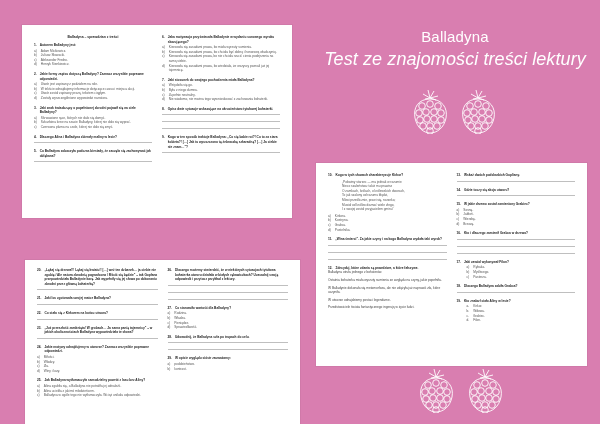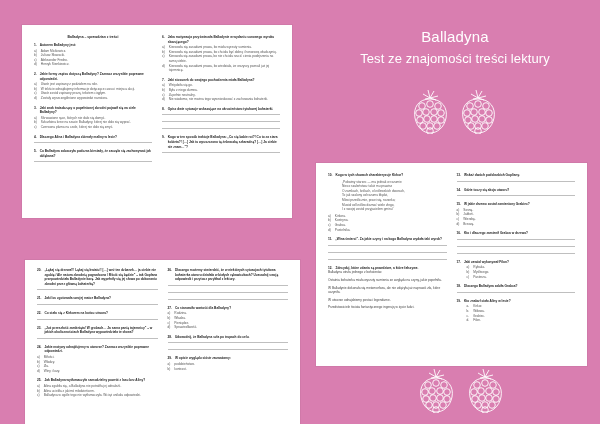--- a/index.html
+++ b/index.html
@@ -29,21 +29,21 @@
 
   #p1 { left:22px; top:25px; width:270px; height:193px; padding:10px 12px; box-sizing:border-box; }
   #p2 { left:316px; top:163px; width:271px; height:203px; padding:10px 12px; box-sizing:border-box; }
   #p3 { left:25px; top:260px; width:275px; height:207px; padding:8px 12px; box-sizing:border-box; }
 
   .hero {
     position:absolute; left:320px; top:27px; width:270px;
     text-align:center; color:#ffffff; font-weight:normal;
   }
   .hero .t1 { font-size:15px; line-height:20px; letter-spacing:0.2px; }
-  .hero .t2 { font-size:13px; line-height:24px; letter-spacing:0.1px; }
+  .hero .t2 { font-size:18px; line-height:24px; letter-spacing:0.1px;font-style:italic; }
   .rasp { position:absolute; }
   .rasp svg { display:block; }
 </style>
 </head>
 <body>
 
 <div class="hero">
   <div class="t1">Balladyna</div>
   <div class="t2">Test ze znajomości treści lektury</div>
 </div>

